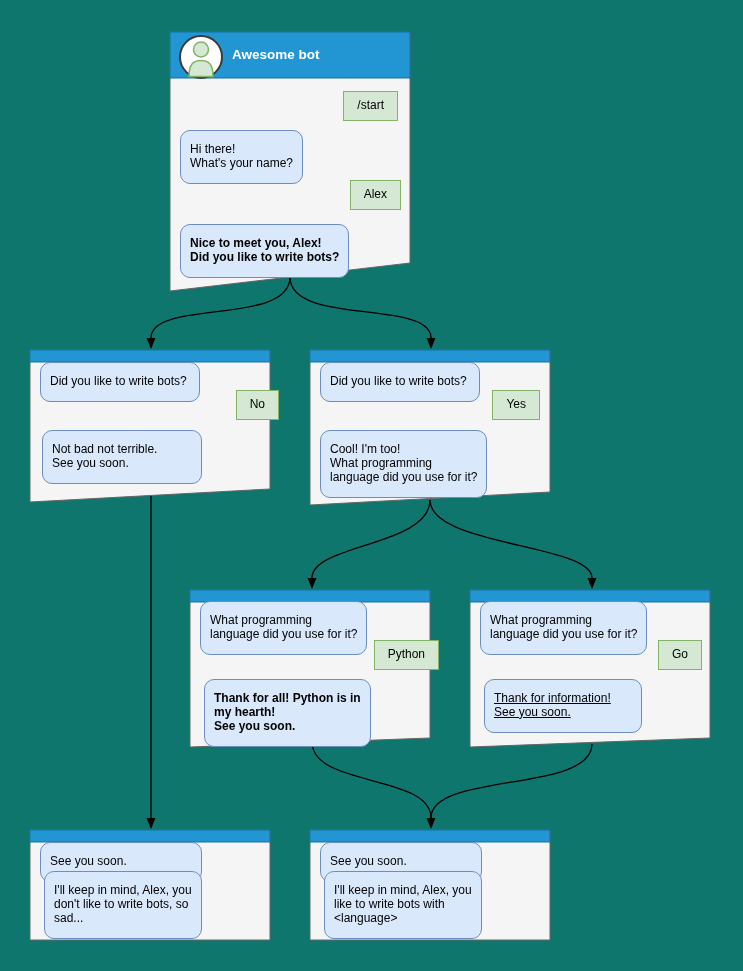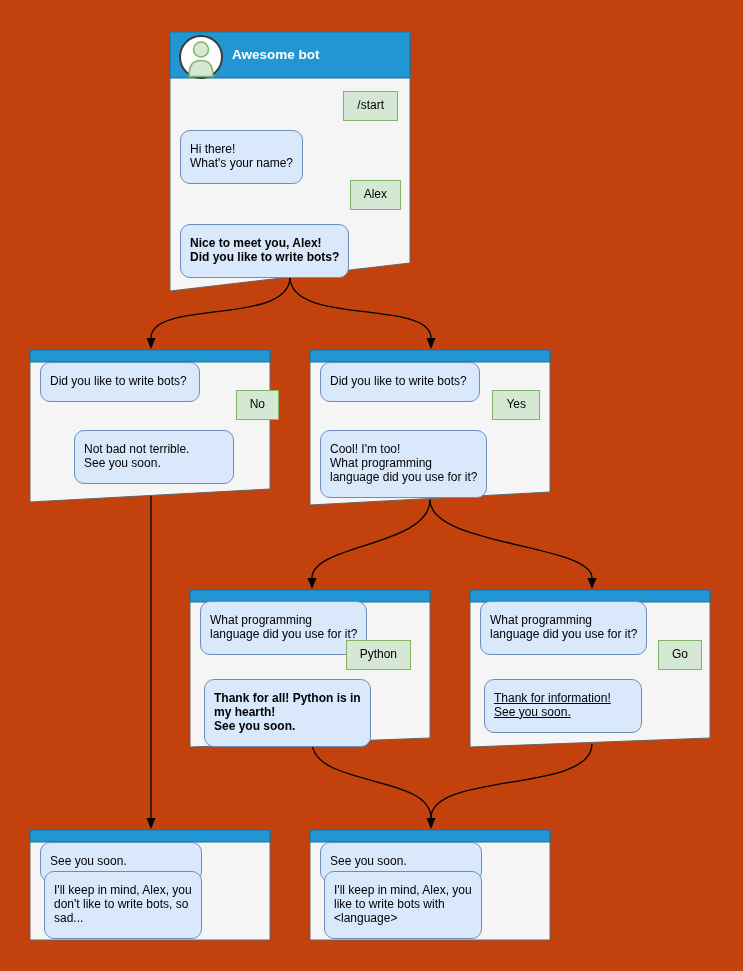--- a/index.html
+++ b/index.html
@@ -1,19 +1,19 @@
 <!DOCTYPE html>
 <html><head>
 <meta charset="utf-8">
 <style>
   html,body { margin:0; padding:0; background:#ffffff; }
   #canvas {
     position:relative; width:743px; height:971px; overflow:hidden;
     font-family:"Liberation Sans","DejaVu Sans",sans-serif;
-    background:#c2410c;
+    background:#0f766e;
   }
   #shapes { position:absolute; left:0; top:0; }
   .bubble {
     position:absolute; box-sizing:border-box;
     font-size:12px; line-height:1.16; color:#000;
     white-space:pre; border:1px solid; border-radius:10px;
     padding:12px 9px;
   }
   .bot  { background:#dae8fc; border-color:#6c8ebf; }
   .user { background:#d5e8d4; border-color:#82b366; border-radius:0;
@@ -78,32 +78,32 @@
   <div class="win-title">Awesome bot</div>
   <div class="bubble user" style="right:345px; top:91px;">/start</div>
   <div class="bubble bot" style="left:180px; top:130px; min-width:122px;">Hi there!
 What's your name?</div>
   <div class="bubble user" style="right:342px; top:180px;">Alex</div>
   <div class="bubble bot" style="left:180px; top:224px; min-width:160px;font-weight:bold;">Nice to meet you, Alex!
 Did you like to write bots?</div>
 
   <div class="bubble bot" style="left:40px; top:362px; min-width:160px;">Did you like to write bots?</div>
   <div class="bubble user" style="right:464px; top:390px;text-align:right;">No</div>
-  <div class="bubble bot" style="left:42px; top:430px; min-width:160px;margin-left:32px;">Not bad not terrible.
+  <div class="bubble bot" style="left:42px; top:430px; min-width:160px;">Not bad not terrible.
 See you soon.</div>
 
   <div class="bubble bot" style="left:320px; top:362px; min-width:160px;">Did you like to write bots?</div>
   <div class="bubble user" style="right:203px; top:390px;">Yes</div>
   <div class="bubble bot" style="left:320px; top:430px; min-width:160px;">Cool! I'm too!
 What programming
 language did you use for it?</div>
 
   <div class="bubble bot" style="left:200px; top:601px; min-width:162px;">What programming
 language did you use for it?</div>
-  <div class="bubble user" style="right:332px; top:640px;">Python</div>
+  <div class="bubble user" style="right:304px; top:640px;">Python</div>
   <div class="bubble bot" style="left:204px; top:679px; min-width:158px;font-weight:bold;">Thank for all! Python is in
 my hearth!
 See you soon.</div>
 
   <div class="bubble bot" style="left:480px; top:601px; min-width:162px;">What programming
 language did you use for it?</div>
   <div class="bubble user" style="right:41px; top:640px;">Go</div>
   <div class="bubble bot" style="left:484px; top:679px; min-width:158px;text-decoration:underline;">Thank for information!
 See you soon.</div>
 

